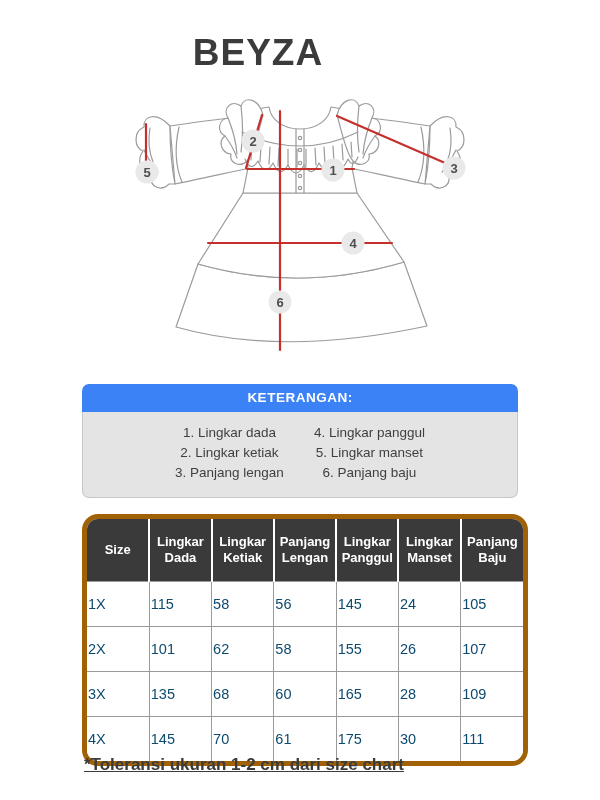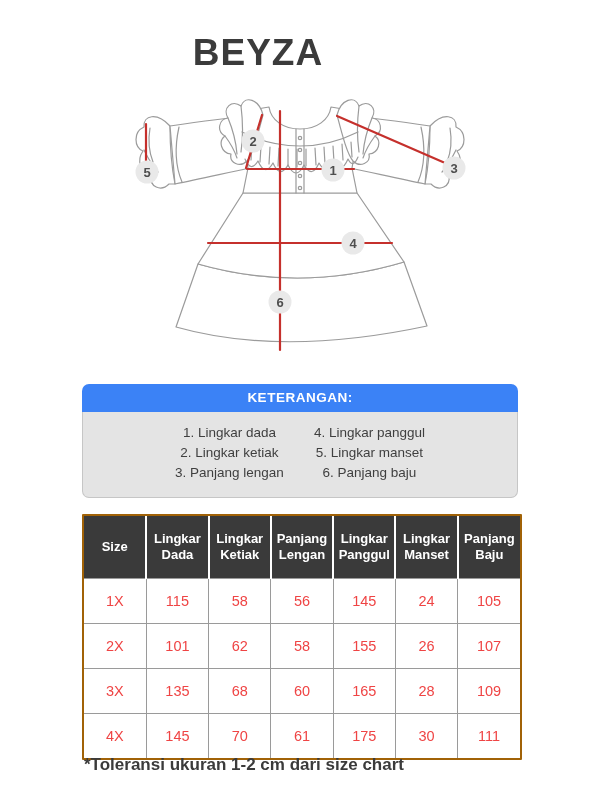--- a/index.html
+++ b/index.html
@@ -25,40 +25,41 @@
     background:#e4e4e4;border:1px solid #c6c6c6;border-top:none;
     border-radius:0 0 7px 7px;padding:11px 0 14px;
     display:flex;justify-content:center;gap:30px;
   }
   .legend-col{display:flex;flex-direction:column;align-items:center;}
   .legend-item{font-size:13.5px;color:#3f3f3f;line-height:20px;}
 
   
   .size-table-wrap{
     position:absolute;left:82px;top:514px;width:436px;
-    border:2px solid #a16207;border-radius:1px;overflow:hidden;
+    border:5px solid #a16207;border-radius:16px;overflow:hidden;
   }
   .size-table{width:100%;border-collapse:collapse;table-layout:fixed;}
   .size-table th{
     background:#3a3a3a;color:#ffffff;font-size:13px;font-weight:bold;
     height:62px;text-align:center;vertical-align:middle;line-height:16px;
     border-right:2px solid #ffffff;padding:0 2px;
   }
   .size-table th:last-child{border-right:none;}
   .size-table td{
     height:42px;border:1px solid #9a9a9a;background:#ffffff;
-    text-align:center;vertical-align:middle;font-size:14.5px;color:#ef4444;
+    vertical-align:middle;font-size:14.5px;color:#0c4a6e;
   }
   .size-table tr td:first-child{border-left:none;}
   .size-table tr td:last-child{border-right:none;}
   .size-table tr:last-child td{border-bottom:none;}
 
   .footnote{
     position:absolute;left:84px;top:755px;font-size:17px;font-weight:bold;
     color:#3b3b3b;
+    text-decoration:underline;
   }
 </style>
 </head>
 <body>
 
 <div class="page">
 
   <h1 class="title">BEYZA</h1>
 
   <svg class="dress-svg" width="600" height="380" viewBox="0 0 600 380" xmlns="http://www.w3.org/2000/svg">

